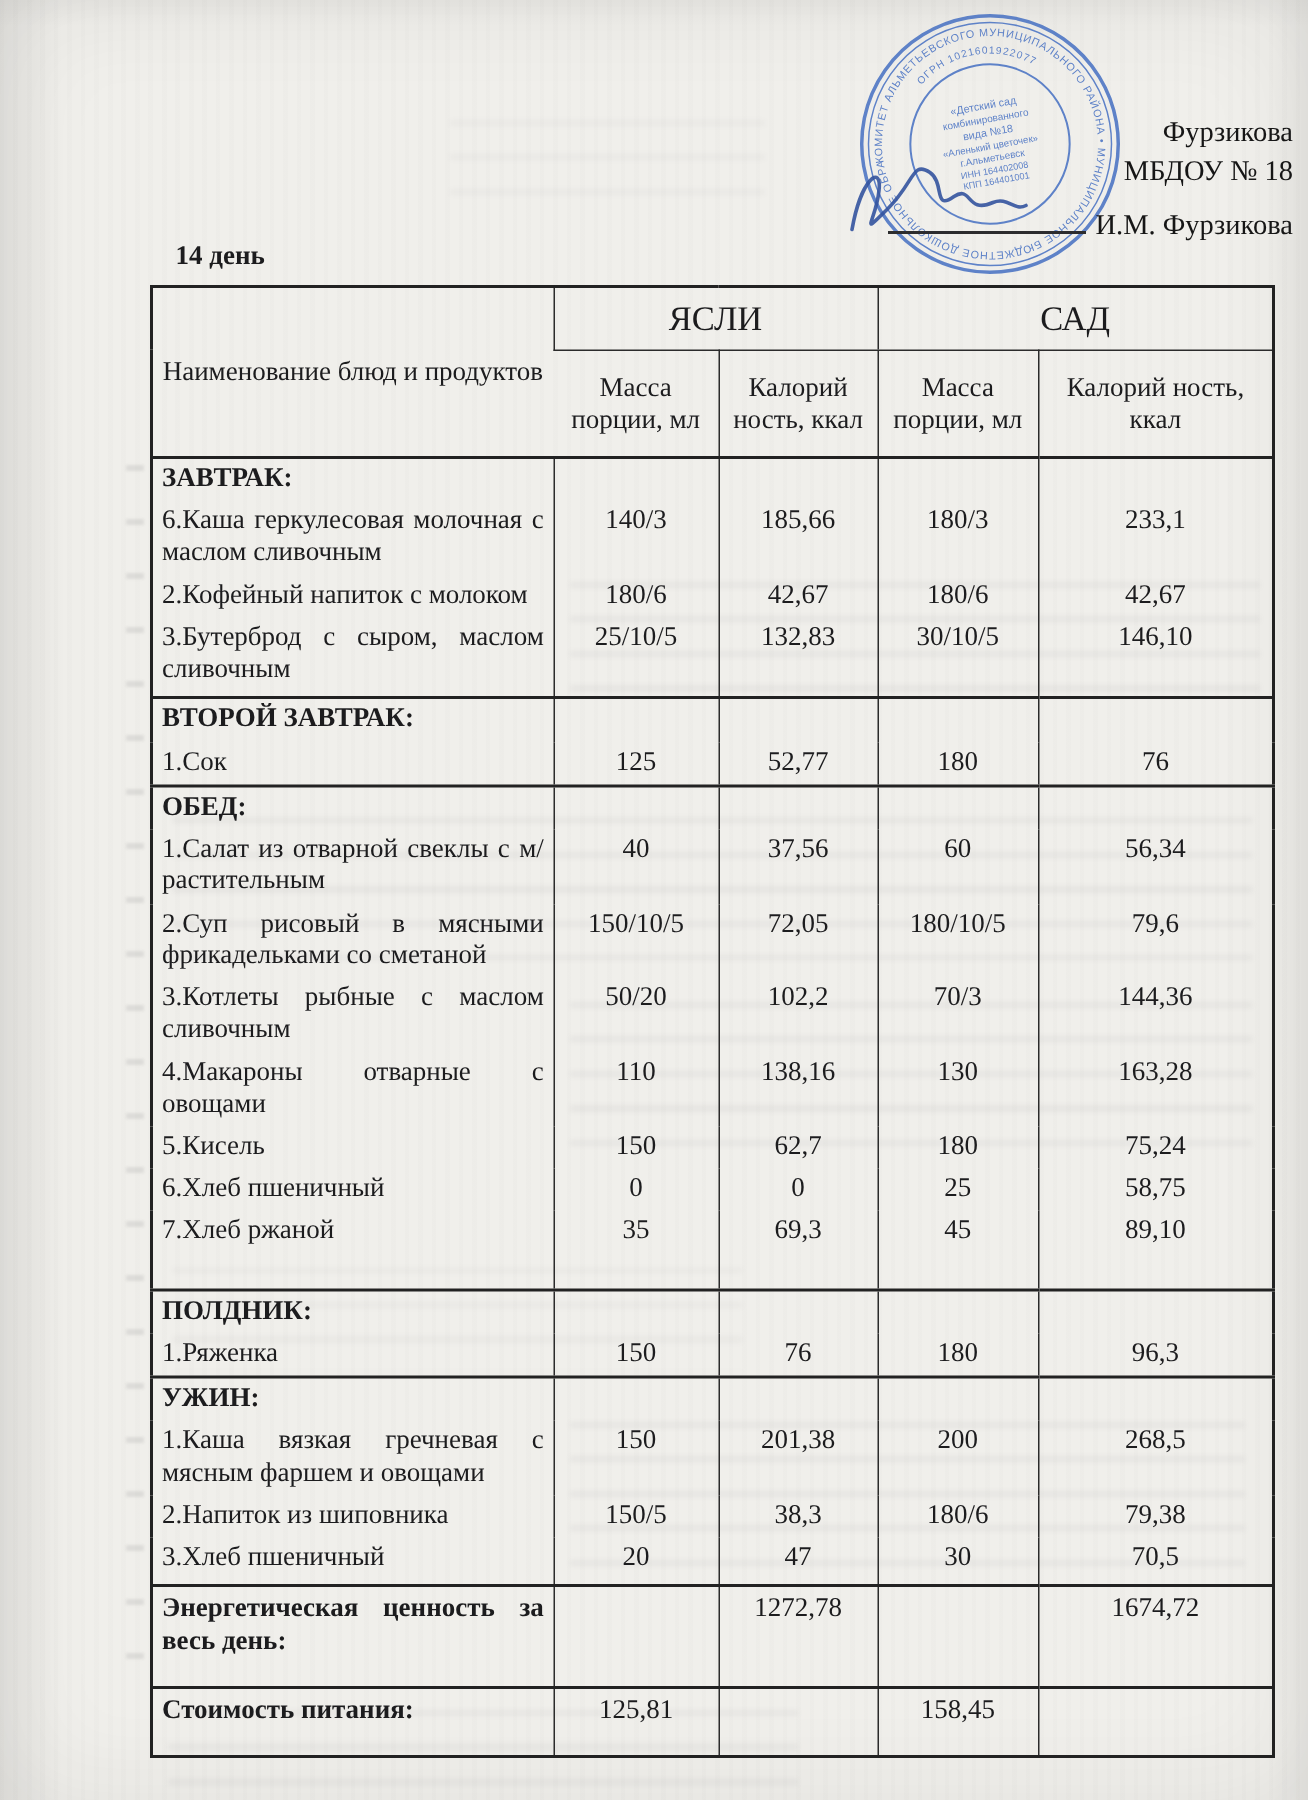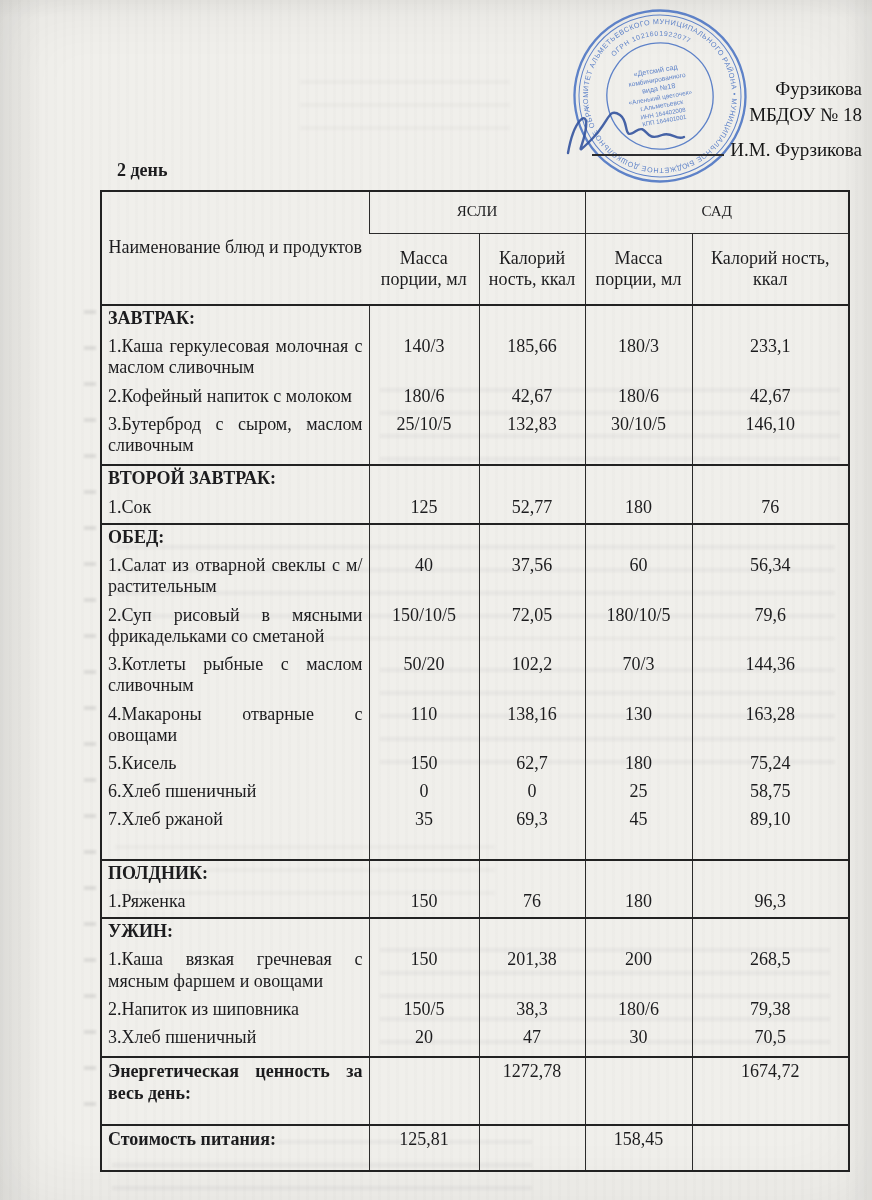--- a/index.html
+++ b/index.html
@@ -59,21 +59,21 @@
     vertical-align:top; padding:2px 6px 5px 6px;
     overflow:hidden;
   }
   table.menu td:first-child { border-left:none; }
   td.tname { text-align:justify; text-align-last:left; }
   td.v { text-align:center; }
   .btitle { font-weight:bold; }
   tr.h1 { height:42px; }
   tr.h2 { height:72px; }
   tr.h1 td, tr.h2 td { text-align:center; vertical-align:middle; padding:3px 4px; }
-  td.grp { border-bottom:1.6px solid #2b2b2b; font-size:15px;margin-top:48px; }
+  td.grp { border-bottom:1.6px solid #2b2b2b; font-size:23px;margin-top:48px; }
   td.nameh { vertical-align:top; padding-top:16px;margin-left:31px; }
   tr.sec td { border-top:2.5px solid #222; }
   tr.pb8  td { padding-bottom:8px; }
   tr.pb14 td { }
   tr.pb28 td { padding-bottom:28px; }
   tr.total td { padding-top:3px; padding-bottom:20px; }
 </style>
 </head>
 <body>
 
@@ -121,21 +121,21 @@
     <div>Фурзикова</div>
     <div>МБДОУ № 18</div>
     <div class="sig-row">
       <svg class="squiggle" viewBox="0 0 130 74">
         <path d="M10,56 C16,22 30,12 28,30 C26,50 14,62 34,42 C52,24 50,10 62,18 C72,25 64,44 78,34 C90,26 86,46 104,38 C114,34 118,44 126,40" fill="none" stroke="#33539f" stroke-width="2.4" stroke-linecap="round" opacity="0.9"></path>
       </svg>
       <span class="sig-line"></span><span>И.М. Фурзикова</span>
     </div>
   </div>
 
-  <div class="day-label">2 день</div>
+  <div class="day-label">14 день</div>
 
   <table class="menu">
     <colgroup>
       <col style="width:268px">
         <col style="width:110px">
         <col style="width:106px">
         <col style="width:107px">
         <col style="width:157px">
     </colgroup>
     <tbody>
@@ -152,21 +152,21 @@
       </tr>
 
       <tr class="sec">
         <td class="tname btitle">ЗАВТРАК:</td>
         <td class="v"></td>
           <td class="v"></td>
           <td class="v"></td>
           <td class="v"></td>
       </tr>
       <tr>
-        <td class="tname">1.Каша геркулесовая молочная с маслом сливочным</td>
+        <td class="tname">6.Каша геркулесовая молочная с маслом сливочным</td>
         <td class="v">140/3</td>
         <td class="v">185,66</td>
         <td class="v">180/3</td>
         <td class="v">233,1</td>
       </tr>
       <tr>
         <td class="tname">2.Кофейный напиток с молоком</td>
         <td class="v">180/6</td>
         <td class="v">42,67</td>
         <td class="v">180/6</td>

